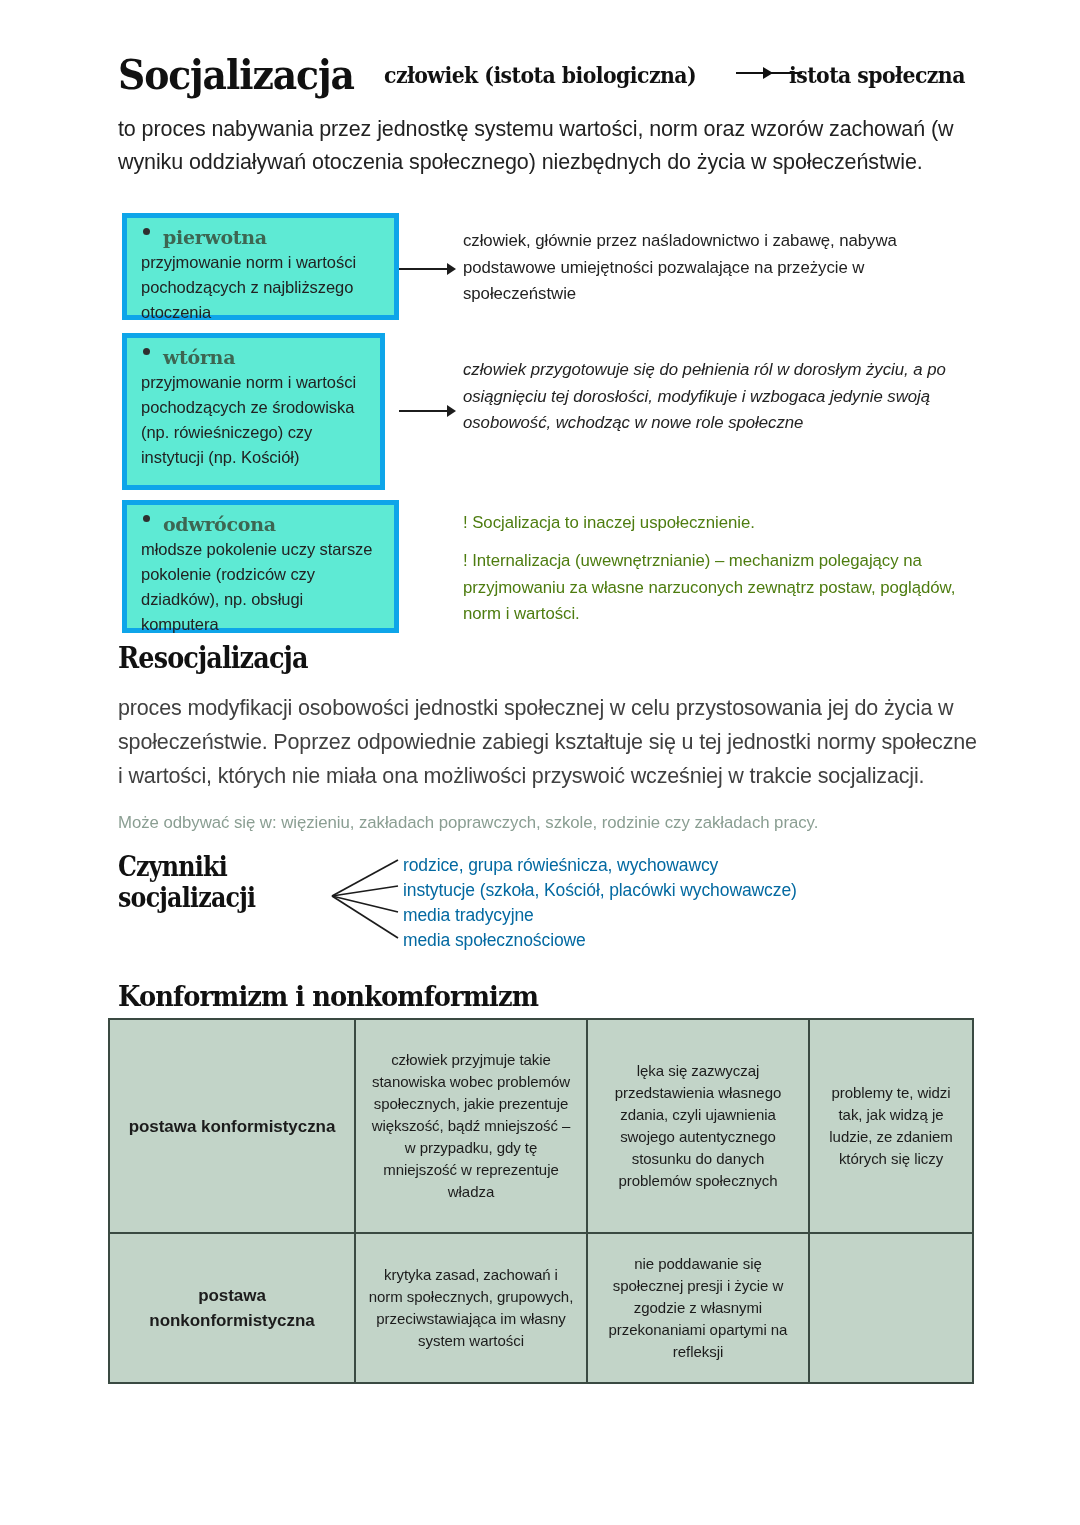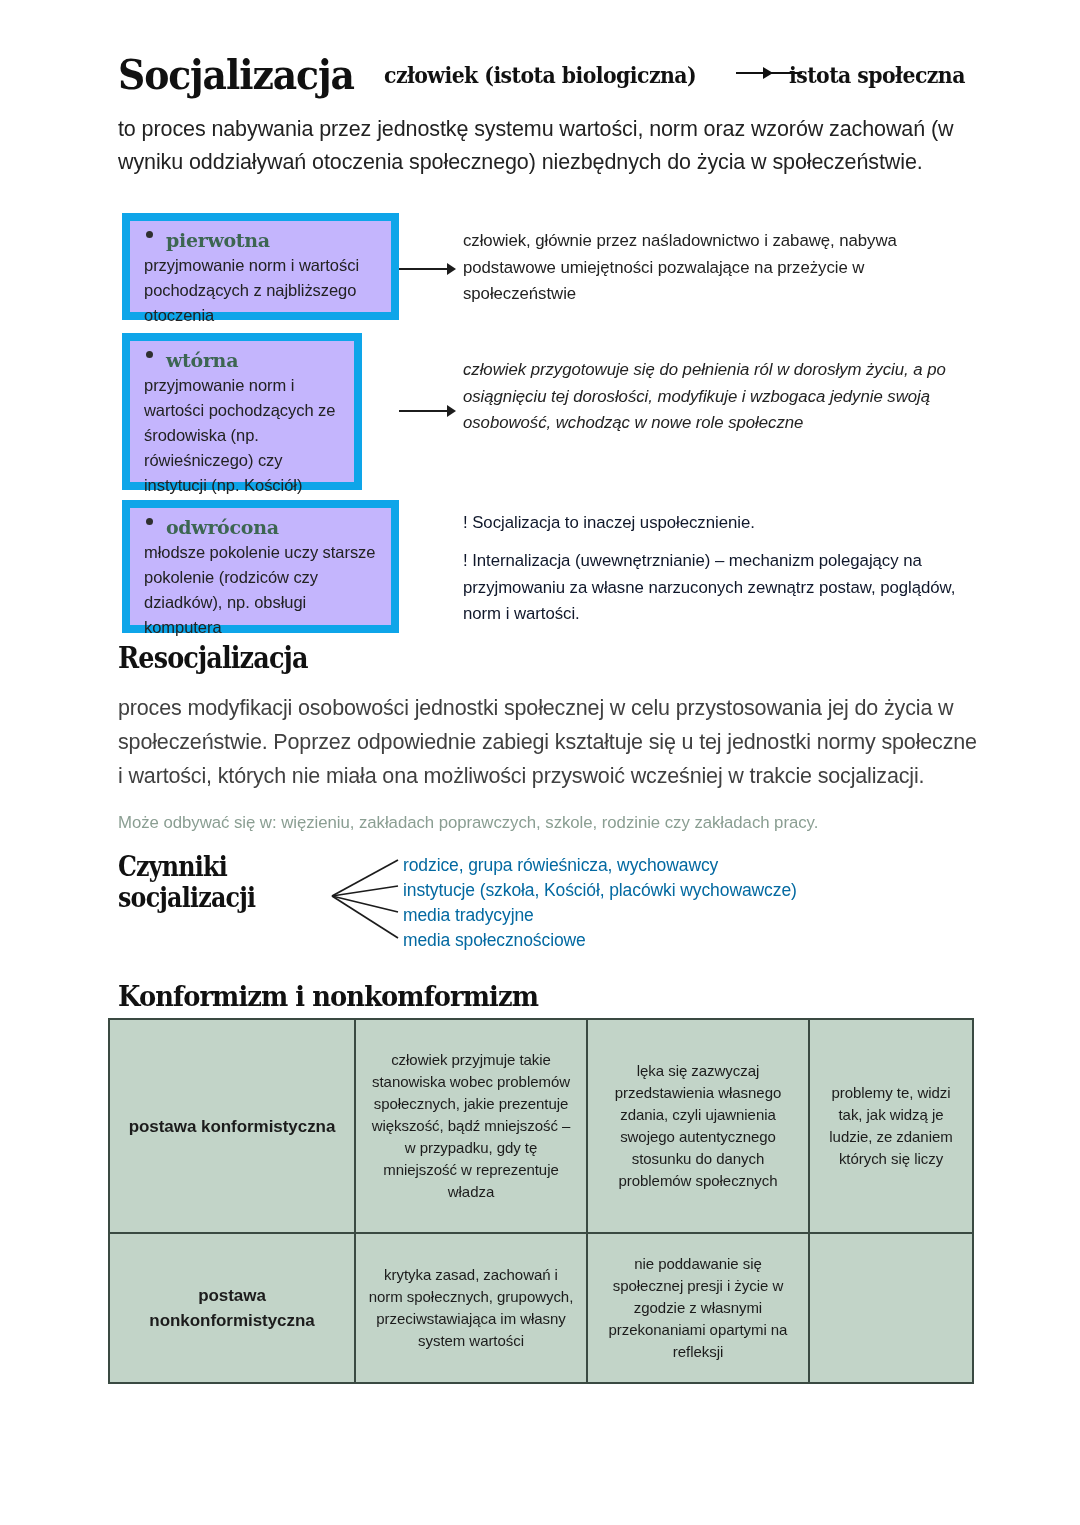--- a/index.html
+++ b/index.html
@@ -84,22 +84,22 @@
     width: 850px;
     font-size: 21.5px;
     line-height: 33px;
     color: #222222;
     letter-spacing: -0.1px;
   }
 
   
   .box {
     position: absolute;
-    border: 8px solid #0ea5e9;
-    background: #c4b5fd;
+    border: 5px solid #0ea5e9;
+    background: #5eead4;
     box-sizing: border-box;
     padding: 8px 12px 10px 14px;
   }
   .box-title {
     font-family: "DejaVu Serif", serif;
     font-weight: 700;
     font-size: 19px;
     color: #3d6652;
     letter-spacing: -0.3px;
     margin: 0 0 2px 22px;
@@ -114,21 +114,21 @@
     background: #2f2f2f;
   }
   .box-body {
     font-size: 16.5px;
     line-height: 25px;
     color: #222222;
     letter-spacing: -0.05px;
   }
 
   #box-pierwotna { left: 122px; top: 213px; width: 277px; height: 107px; }
-  #box-wtorna    { left: 122px; top: 333px; width: 240px; height: 157px; }
+  #box-wtorna    { left: 122px; top: 333px; width: 263px; height: 157px; }
   #box-odwrocona { left: 122px; top: 500px; width: 277px; height: 133px; }
 
   
   .connector {
     position: absolute;
   }
   .connector .h {
     position: absolute;
     height: 2px;
     background: #1c1c1c;
@@ -158,21 +158,21 @@
     color: #222222;
     letter-spacing: -0.05px;
   }
   #side-1 { left: 463px; top: 228px; width: 495px; }
   #side-2 { left: 463px; top: 357px; width: 495px; font-style: italic; }
 
   .note {
     position: absolute;
     font-size: 16.8px;
     line-height: 26.5px;
-    color: #0f172a;
+    color: #4d7c0f;
     letter-spacing: -0.05px;
   }
   #note-1 { left: 463px; top: 510px; width: 495px; }
   #note-2 { left: 463px; top: 548px; width: 495px; }
 
   
   .section-heading {
     position: absolute;
     font-family: "DejaVu Serif", serif;
     font-weight: 700;

